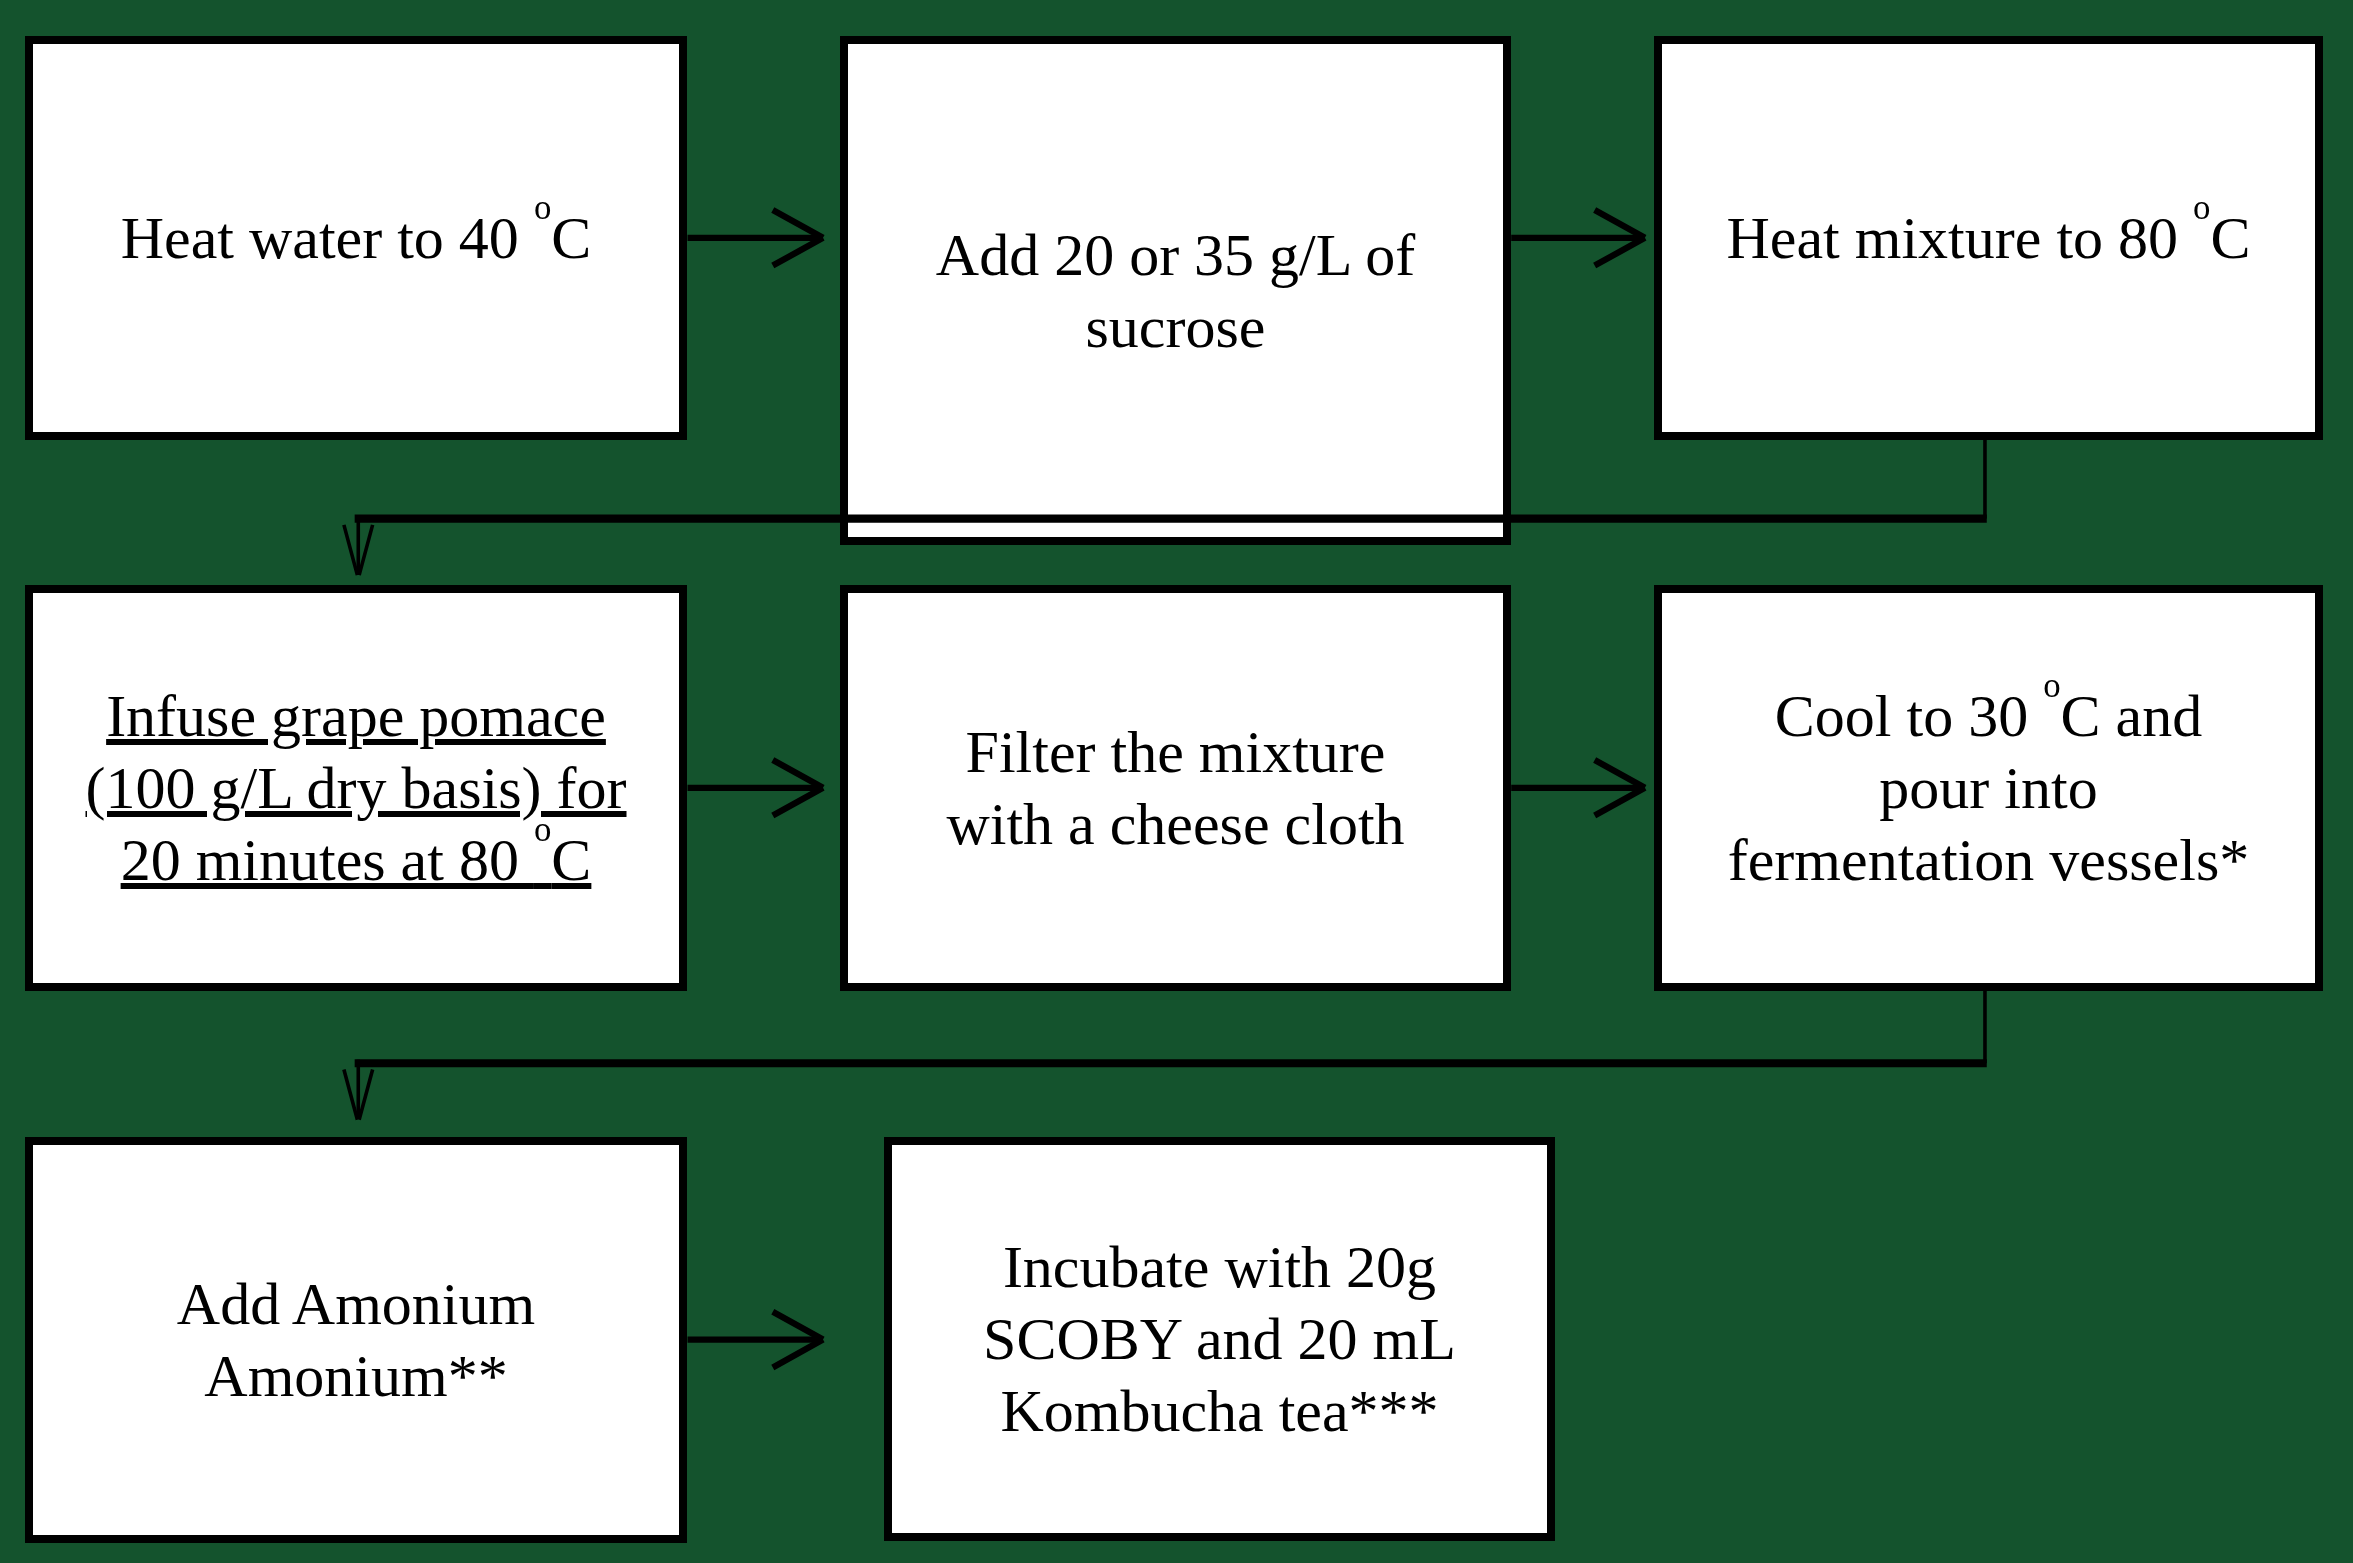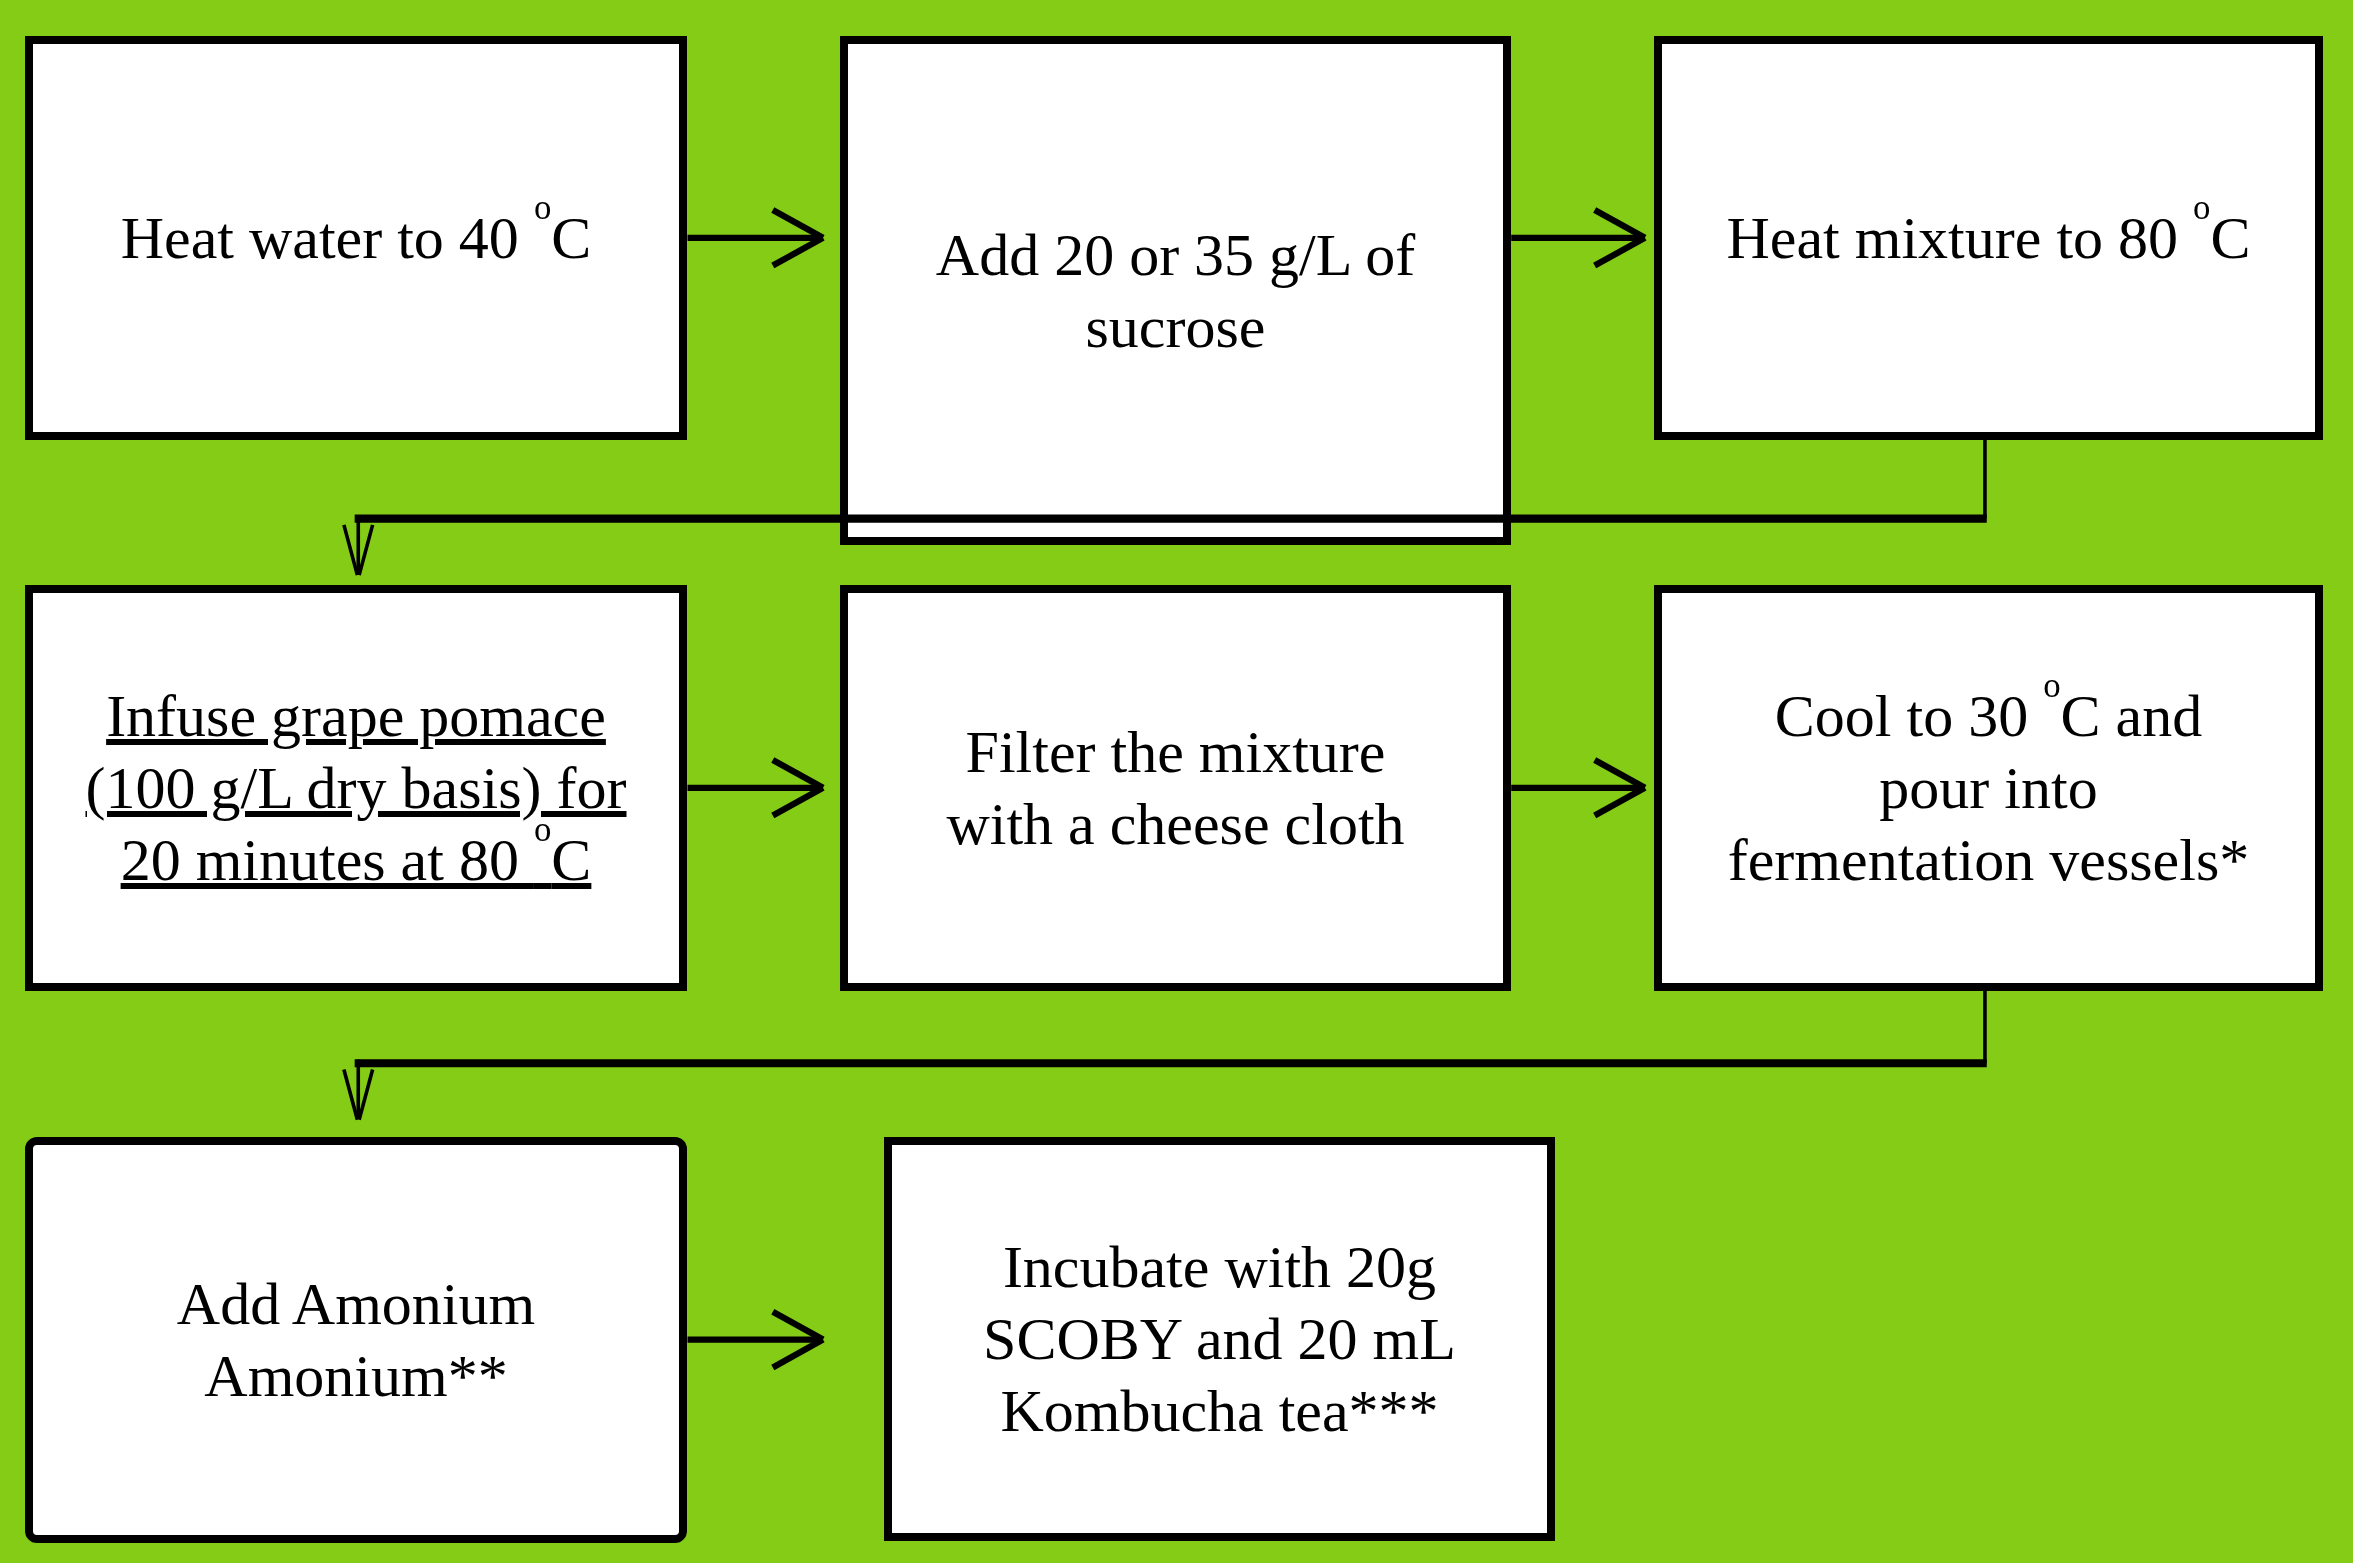--- a/index.html
+++ b/index.html
@@ -1,20 +1,20 @@
 <!DOCTYPE html>
 <html style="font-size:14.4px"><head>
 <meta charset="utf-8">
 <style>
   html, body { margin: 0; padding: 0; background: #ffffff; }
   .canvas {
     position: relative;
     width: 2354px;
     height: 1563px;
-    background: #84cc16;
+    background: #14532d;
     color: #000000;
     font-family: "Liberation Serif", serif;
     overflow: hidden;
   }
   .fc-box {
     position: absolute;
     box-sizing: border-box;
     border: 8px solid #000000;
     background: #ffffff;
     display: flex;
@@ -86,21 +86,21 @@
   </div>
 
   <div class="fc-box" style="left:1654px; top:585px; width:669px; height:406px;">
     <div class="box-label">
         <div class="line">Cool to 30 <sup class="deg">o</sup>C and</div>
         <div class="line">pour into</div>
         <div class="line">fermentation vessels*</div>
       </div>
   </div>
 
-  <div class="fc-box" style="left:25px; top:1137px; width:662px; height:406px;border-radius:12px;">
+  <div class="fc-box" style="left:25px; top:1137px; width:662px; height:406px;">
     <div class="box-label">
         <div class="line">Add Amonium</div>
         <div class="line">Amonium**</div>
       </div>
   </div>
 
   <div class="fc-box" style="left:840px; top:1137px; width:671px; height:404px;margin-left:44px;">
     <div class="box-label">
         <div class="line">Incubate with 20g</div>
         <div class="line">SCOBY and 20 mL</div>

